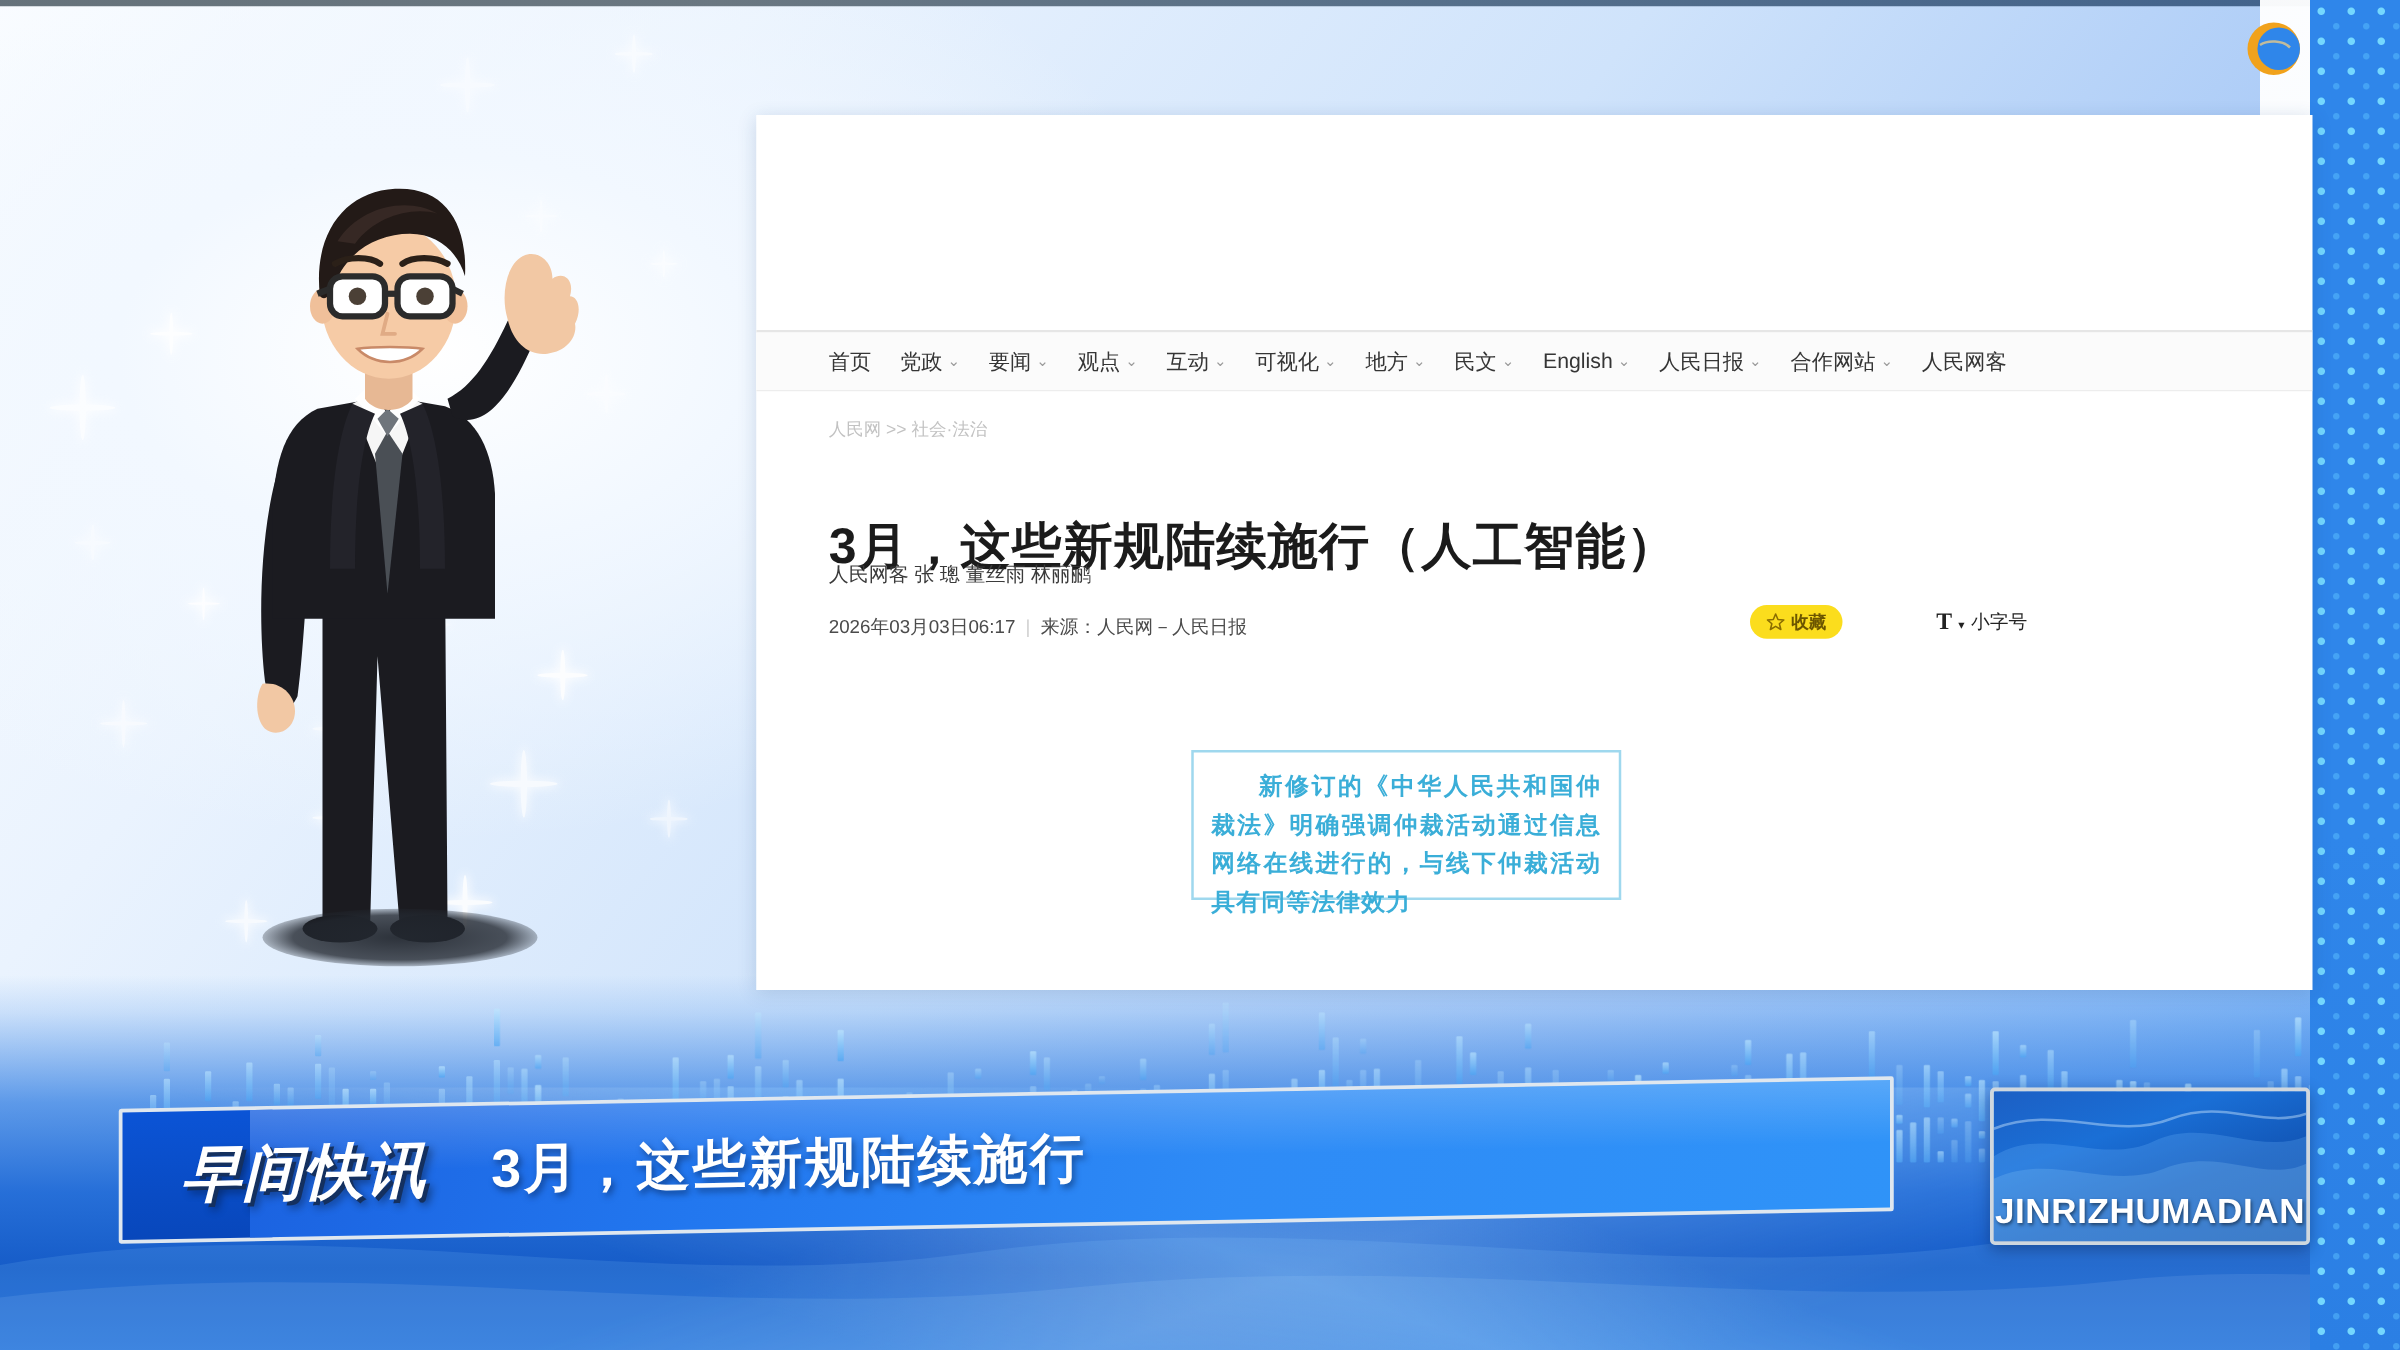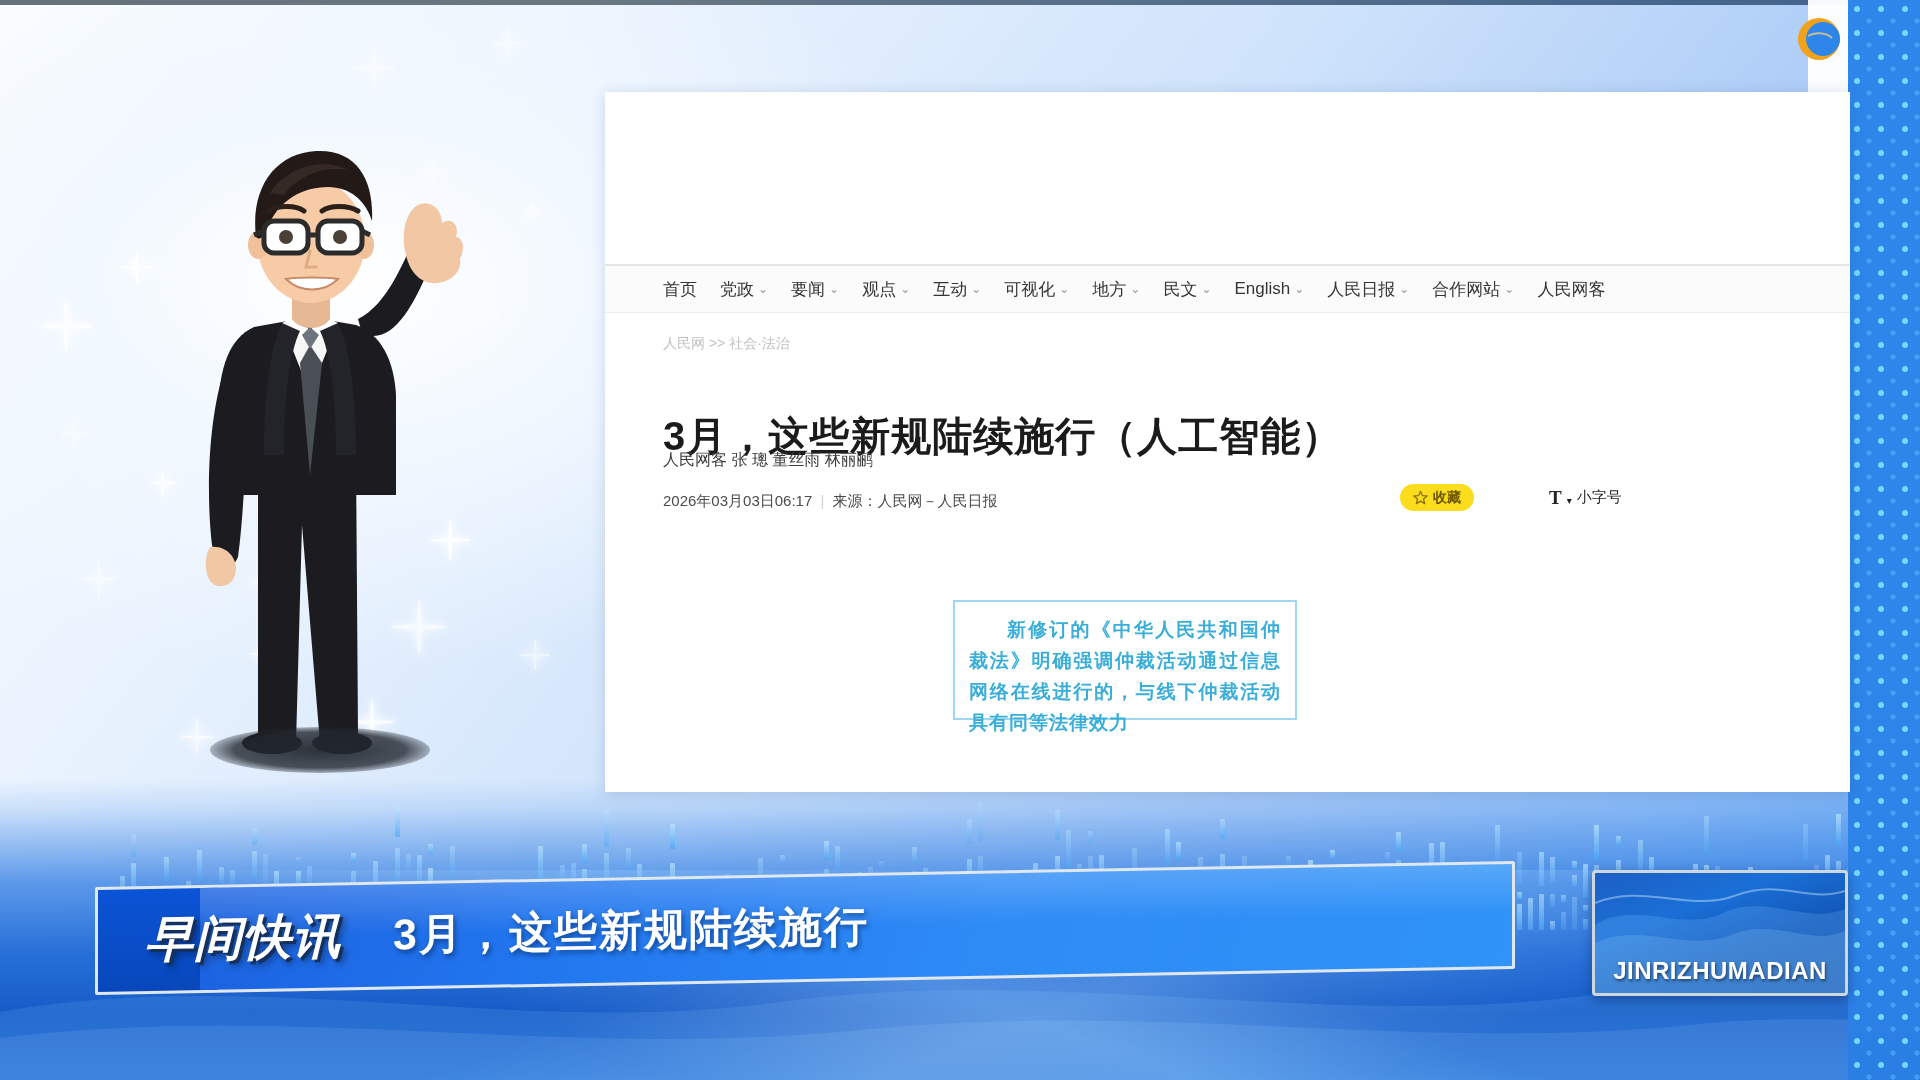--- a/index.html
+++ b/index.html
@@ -139,21 +139,21 @@
   .badge{position:absolute;right:72px;bottom:84px;width:250px;height:120px;
     border:3px solid #cfd7de;border-radius:4px;overflow:hidden;
     background:linear-gradient(160deg,#1c5fc4 0%,#1a6fd6 32%,#1257b8 62%,#0d4ba6 100%);
     box-shadow:0 4px 12px rgba(10,40,90,.45);}
   .badge-wave{position:absolute;inset:0;opacity:.8;}
   .badge-cn{position:absolute;left:0;right:0;top:12px;text-align:center;font-size:39px;font-weight:700;letter-spacing:3px;
     font-family:"Liberation Serif","DejaVu Serif",serif;
     background:linear-gradient(180deg,#fff6d5 0%,#f5d98a 32%,#d8a83a 52%,#a6761c 70%,#f3dd9f 92%);
     -webkit-background-clip:text;background-clip:text;color:transparent;
     filter:drop-shadow(1px 2px 2px rgba(0,0,0,.55));}
-  .badge-en{position:absolute;left:0;right:0;bottom:8px;text-align:center;color:#ffffff;font-size:24px;font-weight:700;
+  .badge-en{position:absolute;left:0;right:0;bottom:8px;text-align:center;color:#ffffff;font-size:28px;font-weight:700;
     letter-spacing:.5px;font-family:"Liberation Sans","DejaVu Sans",sans-serif;
     text-shadow:1px 2px 3px rgba(0,0,0,.5);}
 </style>
 </head>
 <body>
 
 <div id="stage">
 
   <div class="bg-base"></div>
   <div class="bg-topline"></div>

